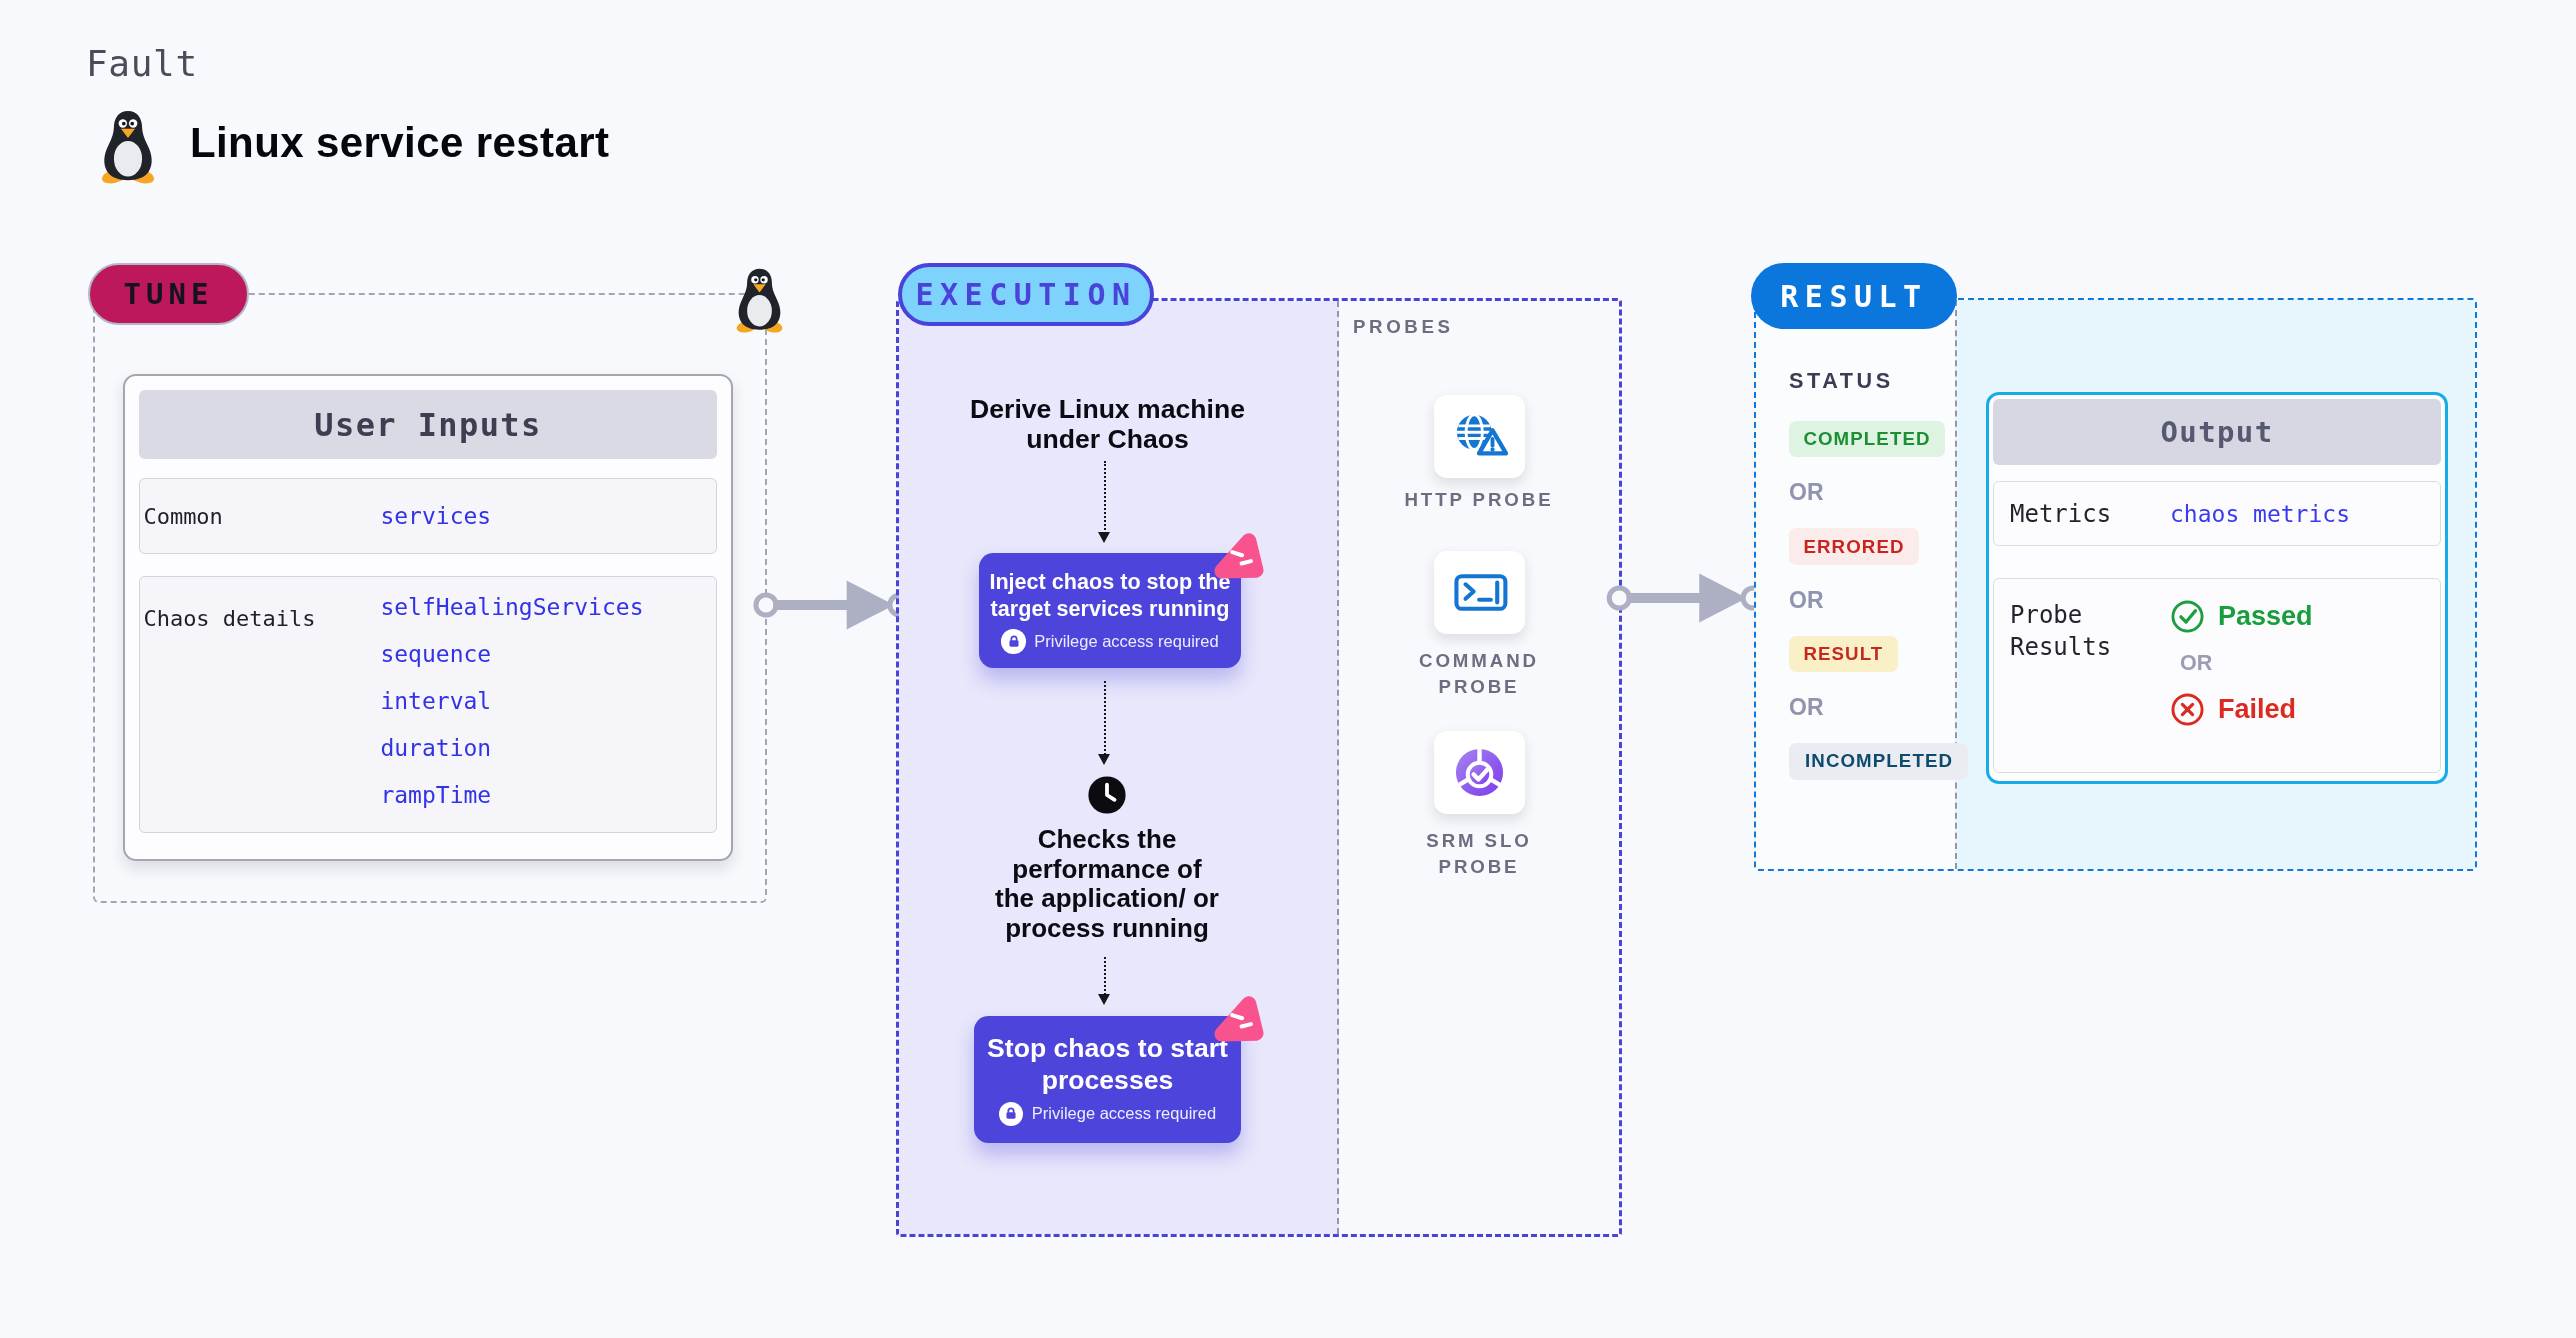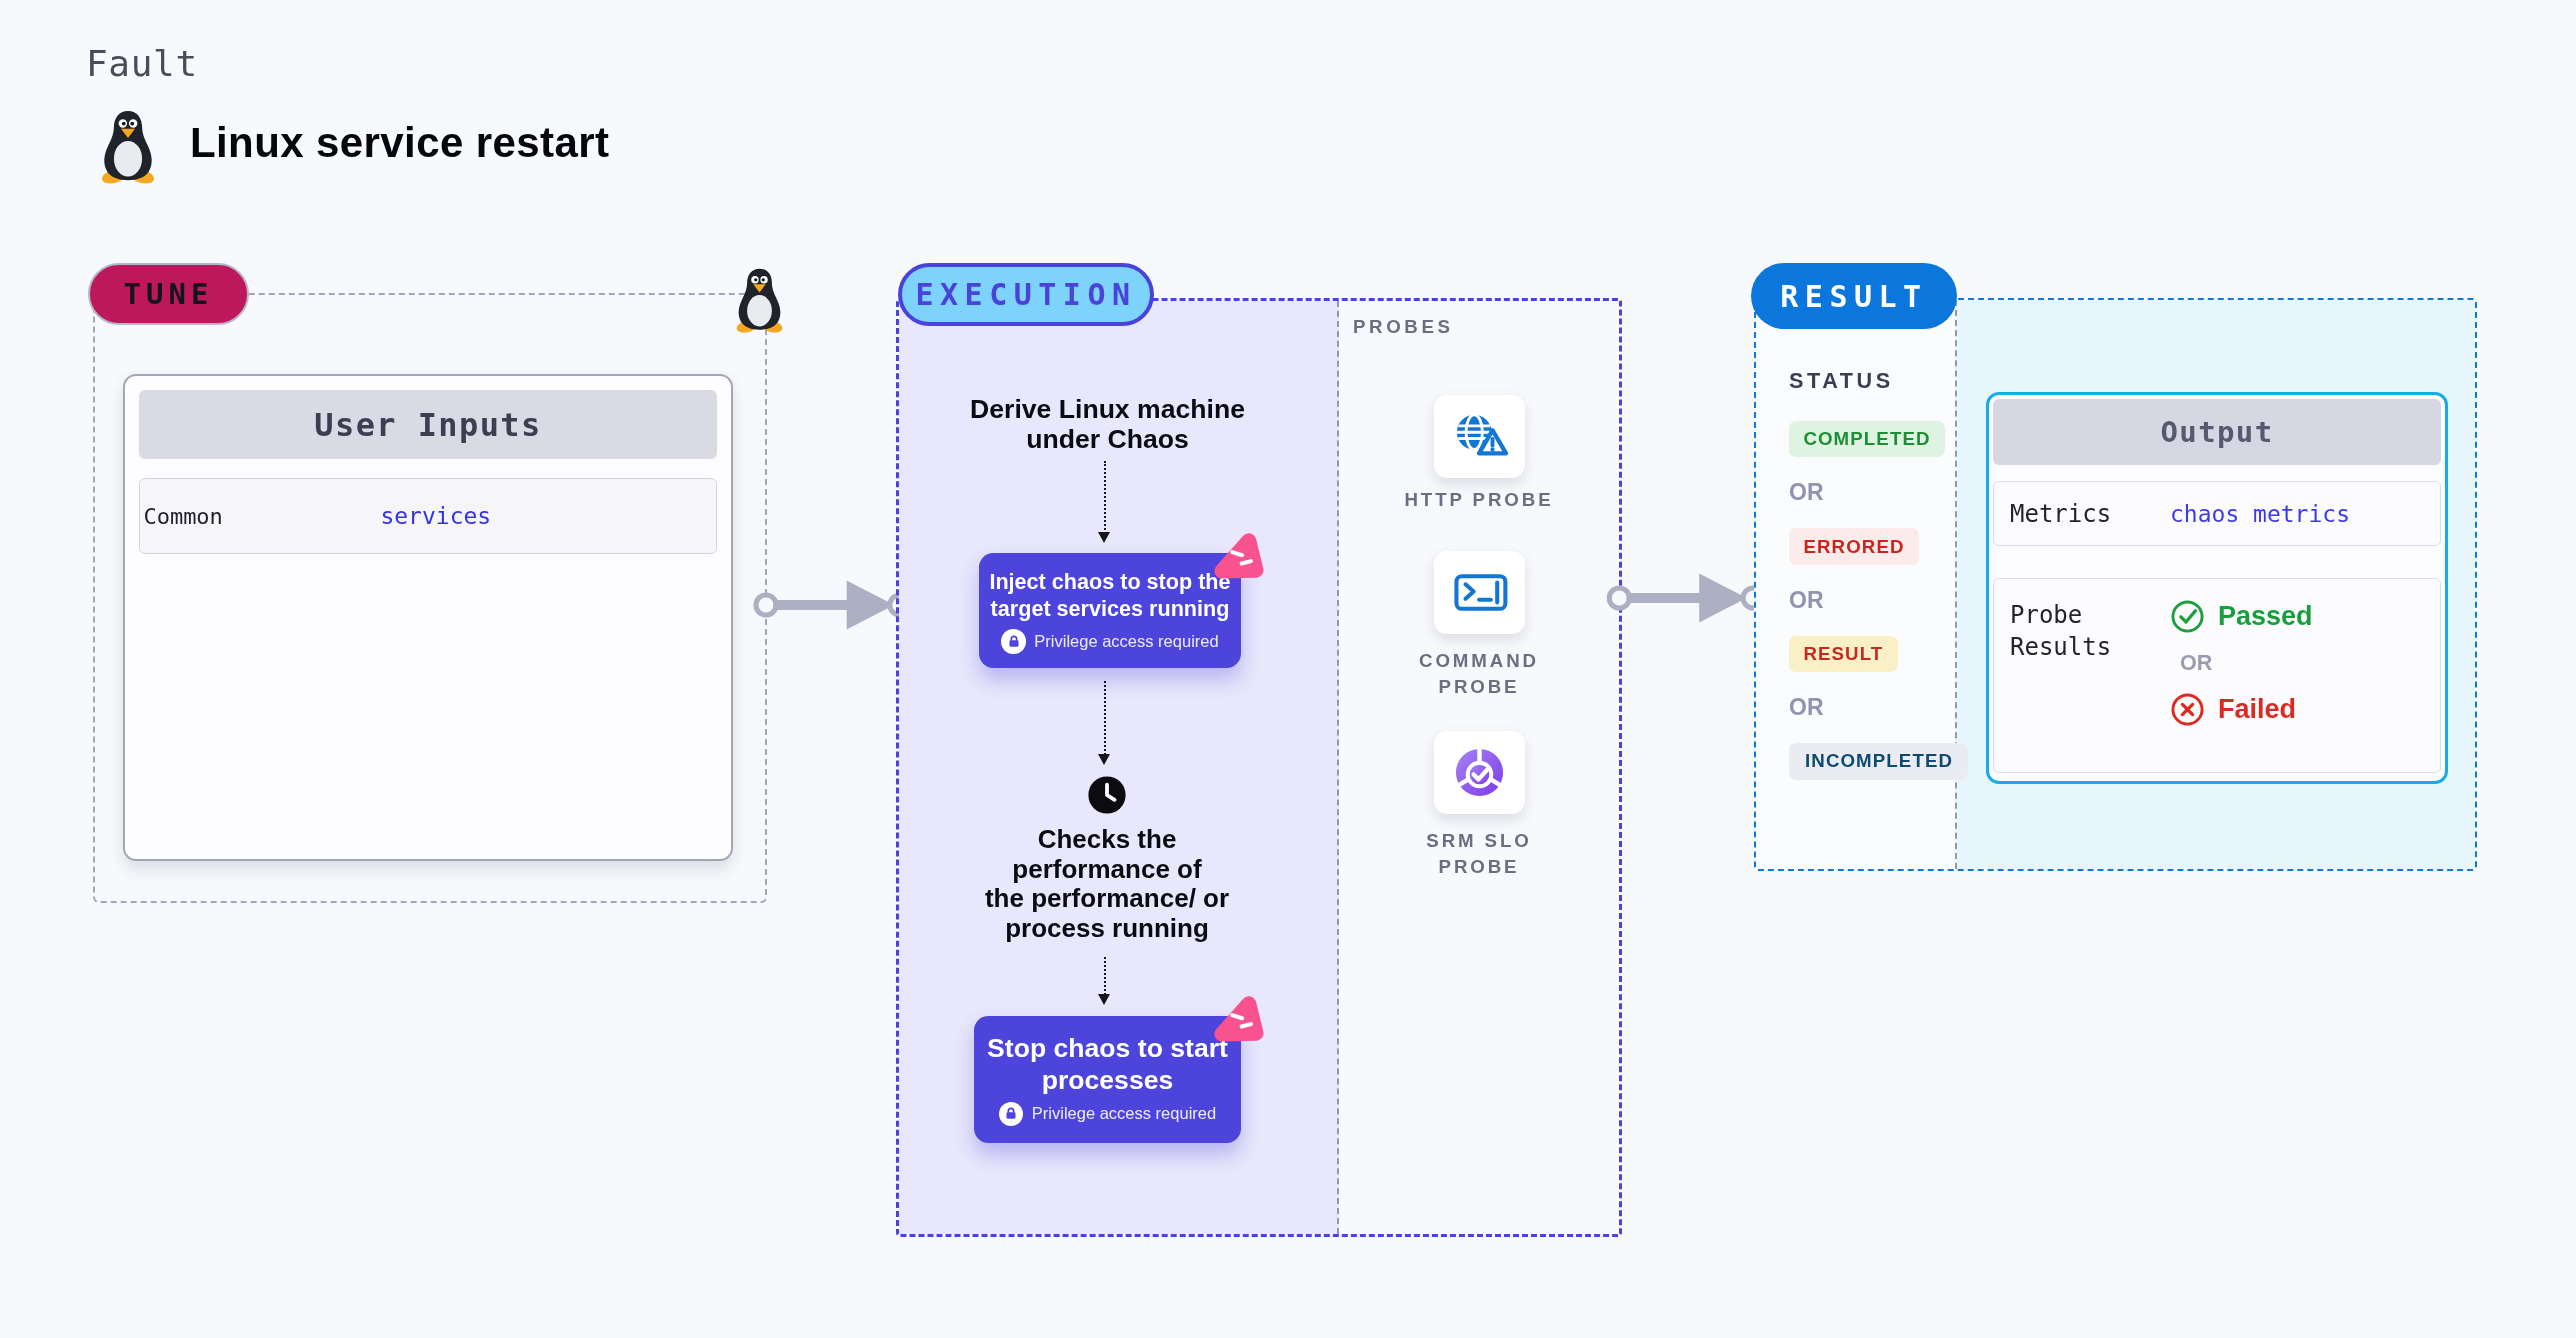--- a/index.html
+++ b/index.html
@@ -155,20 +155,30 @@
     </svg>
 
   <div class="abs ui-card">
     <div class="ui-header mono">User Inputs</div>
     <div class="ui-row row1">
       <div class="row-label mono">Common</div>
       <div class="values-col">
         <span class="param-value mono">services</span>
       </div>
     </div>
+    <div class="ui-row row2">
+      <div class="row-label mono">Chaos details</div>
+      <div class="values-col">
+        <span class="param-value mono">selfHealingServices</span>
+        <span class="param-value mono">sequence</span>
+        <span class="param-value mono">interval</span>
+        <span class="param-value mono">duration</span>
+        <span class="param-value mono">rampTime</span>
+      </div>
+    </div>
   </div>
 
   <svg class="abs harrow arrow-1" viewBox="0 0 240 100">
     <circle cx="36" cy="50" r="14" fill="#F8F9FC" stroke="#ADB0C3" stroke-width="7"></circle>
     <line x1="46" y1="50" x2="152" y2="50" stroke="#ADB0C3" stroke-width="14"></line>
     <polygon points="148,16 214,50 148,84" fill="#ADB0C3"></polygon>
     <circle cx="222" cy="50" r="14" fill="#F8F9FC" stroke="#ADB0C3" stroke-width="7"></circle>
   </svg>
 
   <div class="abs exec-box">
@@ -204,21 +214,21 @@
   <div class="vdots v2"></div>
 
   <svg class="abs clock-icon" viewBox="0 0 58 58">
     <circle cx="29" cy="29" r="27" fill="#0B0B10"></circle>
     <path d="M29 14 v15 l11 7" stroke="#FFFFFF" stroke-width="5.5" fill="none" stroke-linecap="round" stroke-linejoin="round"></path>
   </svg>
 
   <div class="abs flow-text checks">
     <div>Checks the</div>
     <div>performance of</div>
-    <div>the performance/ or</div>
+    <div>the application/ or</div>
     <div>process running</div>
   </div>
 
   <div class="vdots v3"></div>
 
   <div class="abs step-box stop-box">
     <svg class="chaos-pin" viewBox="0 0 44 36">
         <use href="#chaos-pin-shape"></use>
       </svg>
     <div class="step-title">

